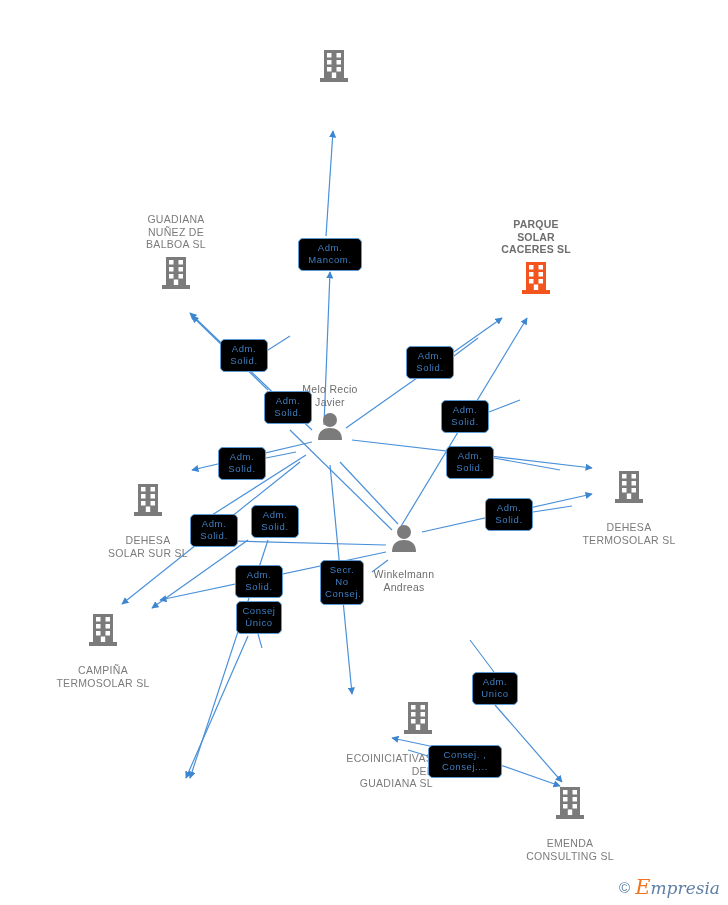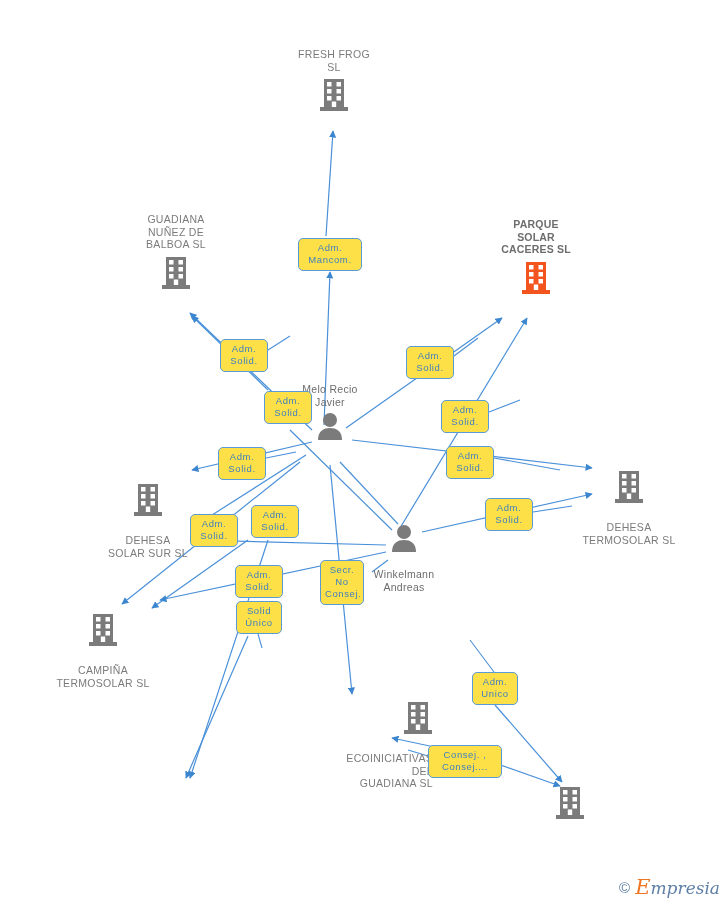--- a/index.html
+++ b/index.html
@@ -52,21 +52,21 @@
   }
   .node.highlight .glyph { color: #f4551f; }
   .node.person .caption { color: #6d6d6d; }
   .cap-above .caption { margin-bottom: 4px; }
   .cap-below .caption { margin-top: 13px; }
 
   .elabel {
     position: absolute;
     z-index: 5;
     box-sizing: border-box;
-    background: #fde047;
+    background: #000000;
     border: 1.3px solid #5a9bd5;
     border-radius: 5px;
     color: #3f7fc1;
     font-size: 9.5px;
     line-height: 12px;
     text-align: center;
     padding: 3px 4px 4px 4px;
     letter-spacing: 0.6px;
     white-space: pre-line;
     font-family: "Liberation Sans", sans-serif;
@@ -154,22 +154,20 @@
       <path d="M 533 512 L 572 506"></path>
       <path d="M 266 458 L 296 452"></path>
       <path d="M 372 572 L 388 560"></path>
       <path d="M 258 634 L 262 648"></path>
       <path d="M 494 672 L 470 640"></path>
       <path d="M 428 756 L 408 750"></path>
     </g>
   </svg>
 
   <div class="node company cap-above" style="left:334px; top:48px;">
-    <span class="caption">FRESH FROG
-SL</span>
     <span class="glyph">
       <svg width="30" height="36" viewBox="0 0 30 36" xmlns="http://www.w3.org/2000/svg">
         <rect x="5" y="2" width="20" height="28" fill="#7b7b7b"></rect>
         <rect x="1" y="30" width="28" height="4" fill="#7b7b7b"></rect>
         <rect x="8" y="5" width="4.5" height="4.5" fill="#ffffff"></rect>
         <rect x="17.5" y="5" width="4.5" height="4.5" fill="#ffffff"></rect>
         <rect x="8" y="12" width="4.5" height="4.5" fill="#ffffff"></rect>
         <rect x="17.5" y="12" width="4.5" height="4.5" fill="#ffffff"></rect>
         <rect x="8" y="19" width="4.5" height="4.5" fill="#ffffff"></rect>
         <rect x="17.5" y="19" width="4.5" height="4.5" fill="#ffffff"></rect>
@@ -319,20 +317,22 @@
         <rect x="1" y="30" width="28" height="4" fill="#7b7b7b"></rect>
         <rect x="8" y="5" width="4.5" height="4.5" fill="#ffffff"></rect>
         <rect x="17.5" y="5" width="4.5" height="4.5" fill="#ffffff"></rect>
         <rect x="8" y="12" width="4.5" height="4.5" fill="#ffffff"></rect>
         <rect x="17.5" y="12" width="4.5" height="4.5" fill="#ffffff"></rect>
         <rect x="8" y="19" width="4.5" height="4.5" fill="#ffffff"></rect>
         <rect x="17.5" y="19" width="4.5" height="4.5" fill="#ffffff"></rect>
         <rect x="12.8" y="24.5" width="4.4" height="5.5" fill="#ffffff"></rect>
       </svg>
     </span>
+    <span class="caption">EMENDA
+CONSULTING SL</span>
   </div>
 
   <div class="elabel" style="left:298px; top:238px; width:64px;">Adm.
 Mancom.</div>
   <div class="elabel" style="left:220px; top:339px; width:48px;">Adm.
 Solid.</div>
   <div class="elabel" style="left:264px; top:391px; width:48px;">Adm.
 Solid.</div>
   <div class="elabel" style="left:406px; top:346px; width:48px;">Adm.
 Solid.</div>
@@ -345,21 +345,21 @@
   <div class="elabel" style="left:251px; top:505px; width:48px;">Adm.
 Solid.</div>
   <div class="elabel" style="left:485px; top:498px; width:48px;">Adm.
 Solid.</div>
   <div class="elabel" style="left:190px; top:514px; width:48px;">Adm.
 Solid.</div>
   <div class="elabel" style="left:235px; top:565px; width:48px;">Adm.
 Solid.</div>
   <div class="elabel" style="left:320px; top:560px; width:44px;">Secr. No
 Consej.</div>
-  <div class="elabel" style="left:236px; top:601px; width:46px;">Solid
+  <div class="elabel" style="left:236px; top:601px; width:46px;">Consej
 Único</div>
   <div class="elabel" style="left:472px; top:672px; width:46px;">Adm.
 Unico</div>
   <div class="elabel" style="left:428px; top:745px; width:74px;">Consej. ,
 Consej....</div>
 
   <div id="watermark">
     <span class="copy">©</span>
     <span class="brand"><span class="lead">E</span><span>mpresia</span></span>
   </div>

